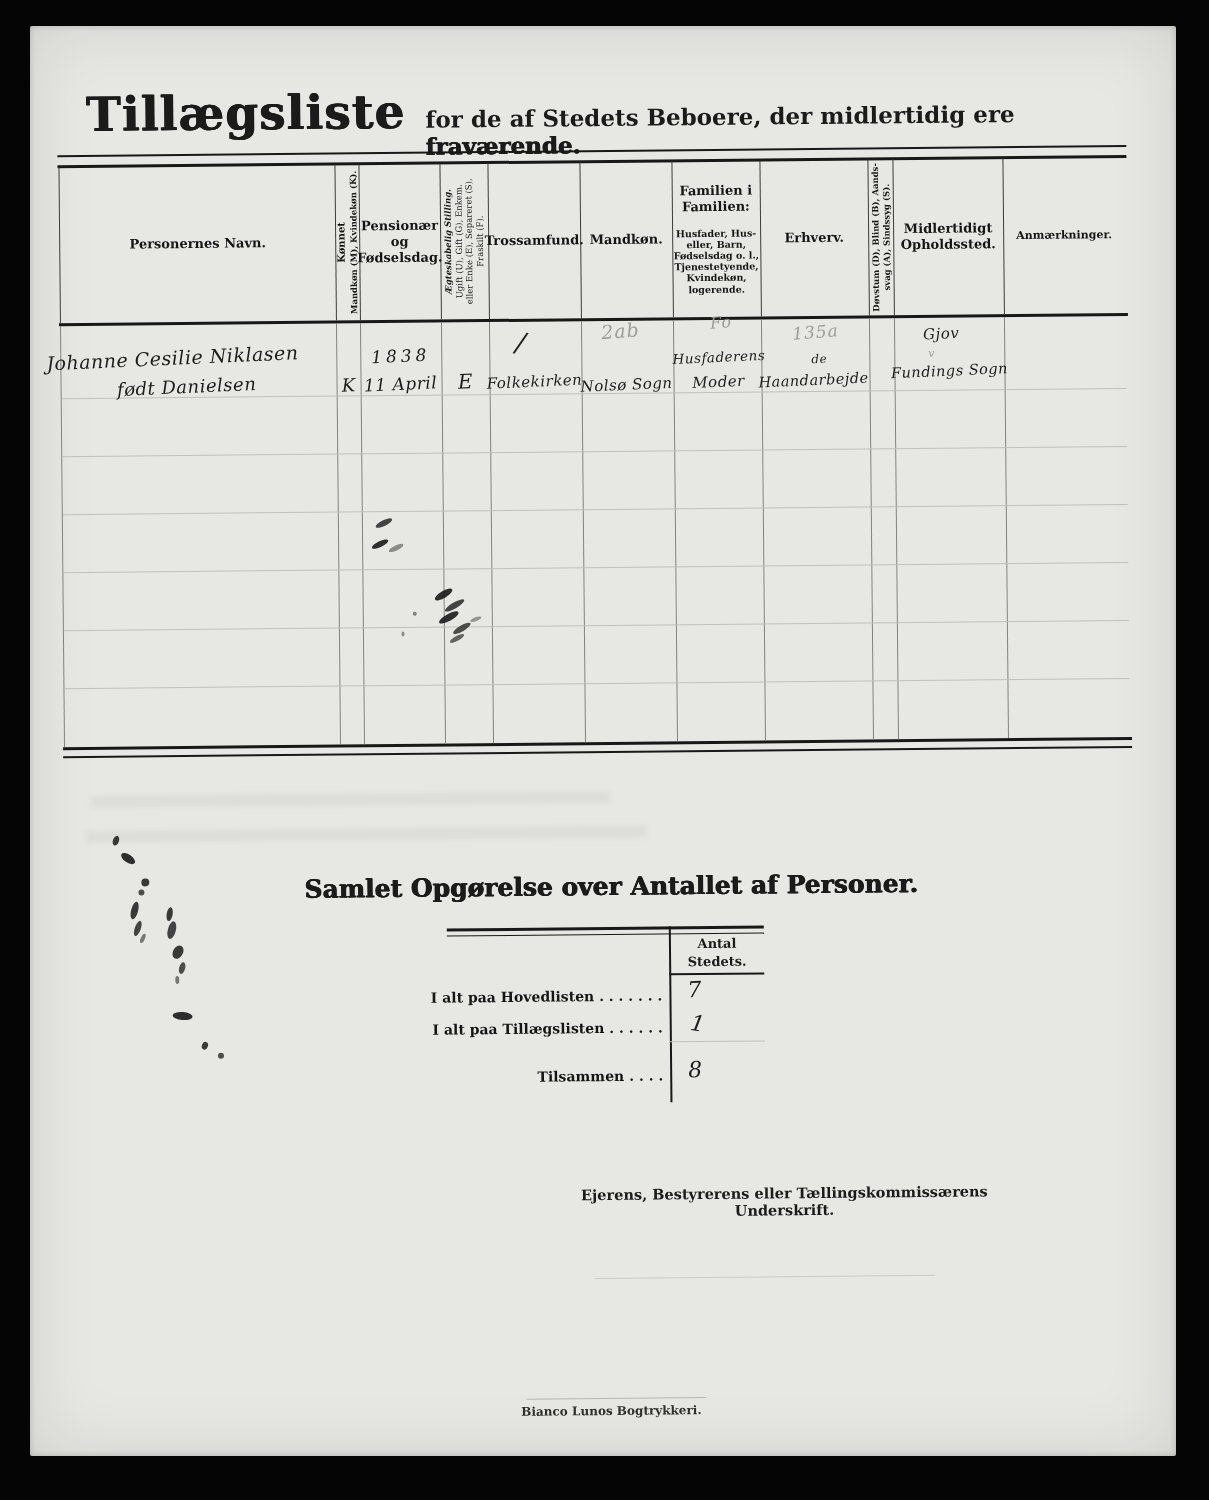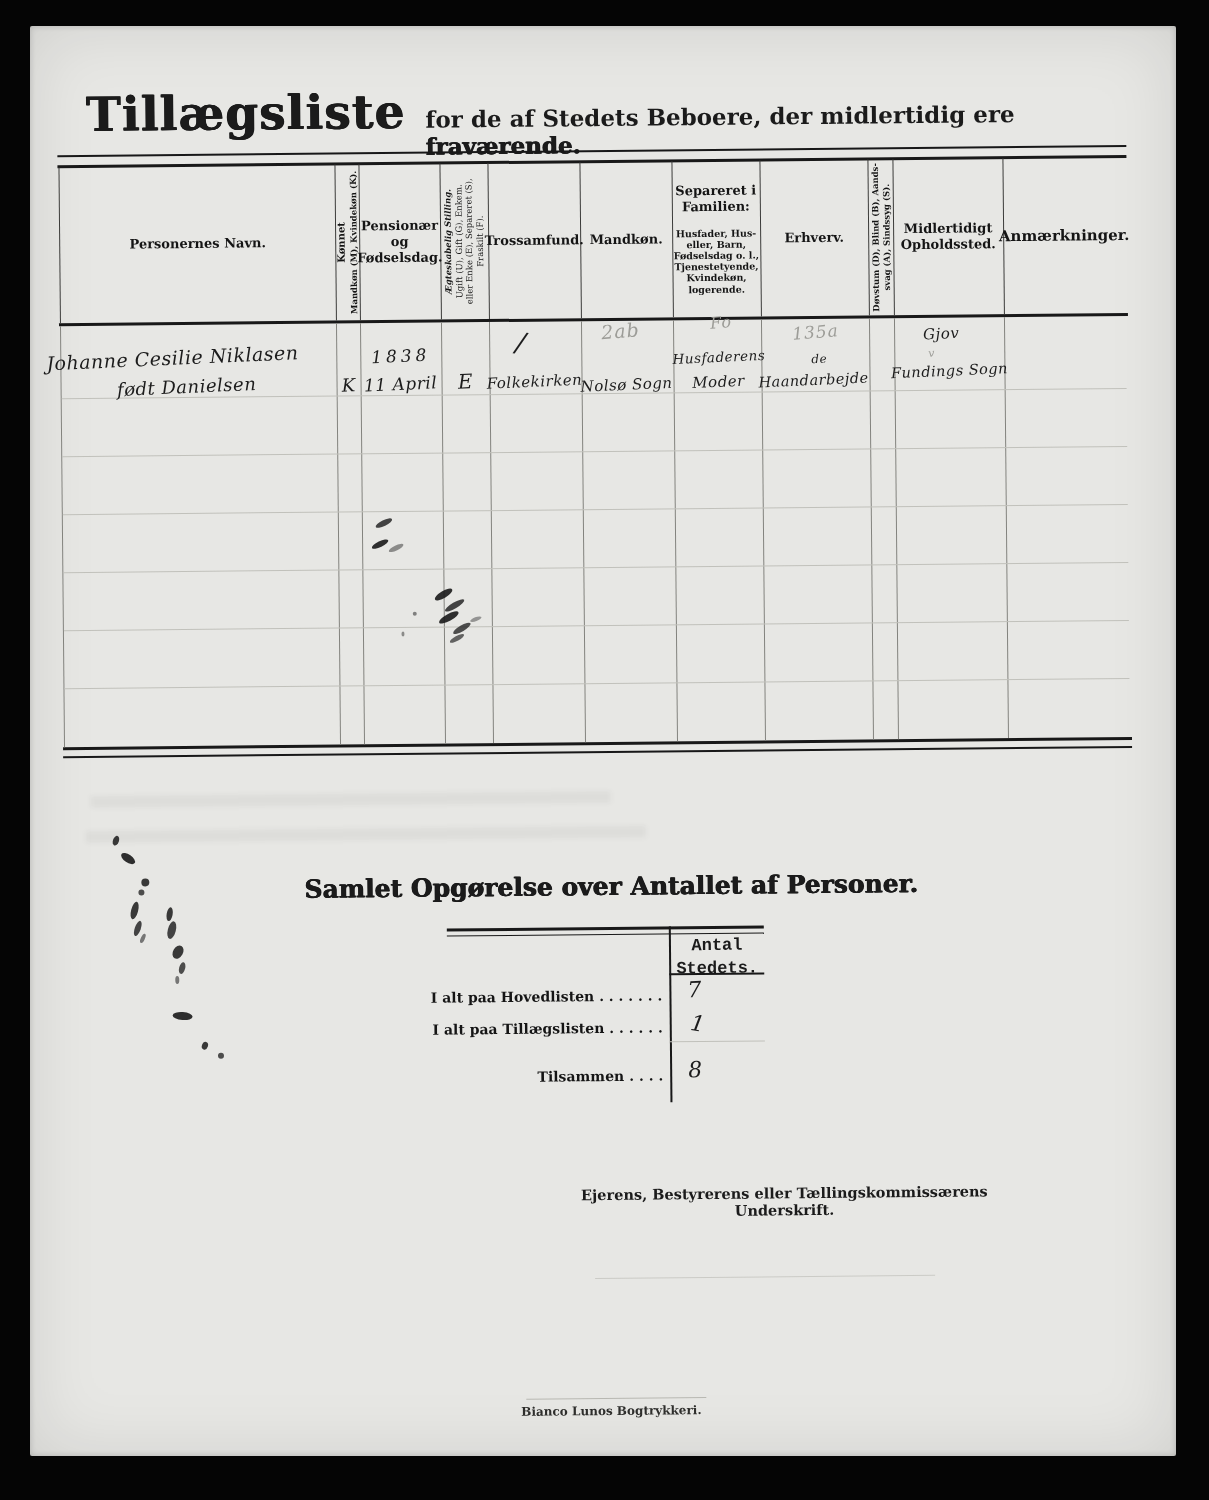--- a/index.html
+++ b/index.html
@@ -112,21 +112,21 @@
 
     <div class="hdr" style="left:463px;top:136px;width:92px;height:156px;">
       <span class="big">Trossamfund.</span>
     </div>
 
     <div class="hdr" style="left:555px;top:136px;width:92px;height:156px;">
       <span class="big">Mandkøn.</span>
     </div>
 
     <div class="hdr" style="left:647px;top:136px;width:88px;height:156px;">
-      <span class="big">Separeret i</span>
+      <span class="big">Familien i</span>
       <span class="big" style="margin-bottom:12px;">Familien:</span>
       <span class="small">Husfader, Hus-</span>
       <span class="small">eller, Barn,</span>
       <span class="small">Fødselsdag o. l.,</span>
       <span class="small">Tjenestetyende,</span>
       <span class="small">Kvindekøn,</span>
       <span class="small">logerende.</span>
     </div>
 
     <div class="hdr" style="left:735px;top:136px;width:108px;height:156px;">
@@ -139,21 +139,21 @@
         <div class="l2">svag (A), Sindssyg (S).</div>
       </div>
     </div>
 
     <div class="hdr" style="left:868px;top:136px;width:110px;height:156px;">
       <span class="big">Midlertidigt</span>
       <span class="big">Opholdssted.</span>
     </div>
 
     <div class="hdr" style="left:978px;top:136px;width:122px;height:156px;">
-      <span class="big" style="font-size:15px;">Anmærkninger.</span>
+      <span class="big" style="font-size:11px;">Anmærkninger.</span>
     </div>
 
     <div class="hw" style="left:20px;top:316px;width:290px;font-size:19px;">Johanne Cesilie Niklasen</div>
     <div class="hw ctr" style="left:60px;top:346px;width:200px;font-size:18px;">født Danielsen</div>
     <div class="hw ctr" style="left:302px;top:346px;width:40px;font-size:18px;">K</div>
     <div class="hw ctr" style="left:334px;top:318px;width:81px;font-size:17px;letter-spacing:4px;">1838</div>
     <div class="hw ctr" style="left:328px;top:346px;width:92px;font-size:17px;">11 April</div>
     <div class="hw ctr" style="left:415px;top:342px;width:48px;font-size:20px;">E</div>
     <div class="hw" style="left:490px;top:300px;font-size:27px;transform:rotate(8deg);">/</div>
     <div class="hw ctr" style="left:458px;top:346px;width:100px;font-size:15px;">Folkekirken</div>
@@ -203,21 +203,21 @@
         <ellipse cx="188" cy="1026" rx="3" ry="3" opacity="0.75"></ellipse>
       </g>
     </svg>
 
     <div class="abs ink ctr fat" style="left:240px;top:846px;width:680px;font-weight:bold;font-size:25px;">Samlet Opgørelse over Antallet af Personer.</div>
 
     <div class="rule" style="left:415px;top:901px;width:317px;height:3px;"></div>
     <div class="rule" style="left:415px;top:908px;width:317px;height:1px;"></div>
     <div class="rule" style="left:637px;top:901px;width:2px;height:176px;"></div>
 
-    <div class="abs ink ctr" style="left:639px;top:910px;width:92px;font-weight:bold;font-size:17px;line-height:1.35;font-family:Liberation Mono, monospace;">
+    <div class="abs ink ctr" style="left:639px;top:910px;width:92px;font-weight:bold;font-size:13px;line-height:1.35;">
       <div>Antal</div>
       <div>Stedets.</div>
     </div>
     <div class="rule" style="left:637px;top:948px;width:95px;height:2px;"></div>
 
     <div class="sumlabel" style="left:380px;top:962px;width:250px;">I alt paa Hovedlisten . . . . . . .</div>
     <div class="hw" style="left:655px;top:952px;font-size:22px;">7</div>
 
     <div class="sumlabel" style="left:380px;top:994px;width:250px;">I alt paa Tillægslisten . . . . . .</div>
     <div class="hw" style="left:658px;top:986px;font-size:22px;transform:rotate(10deg);">1</div>

